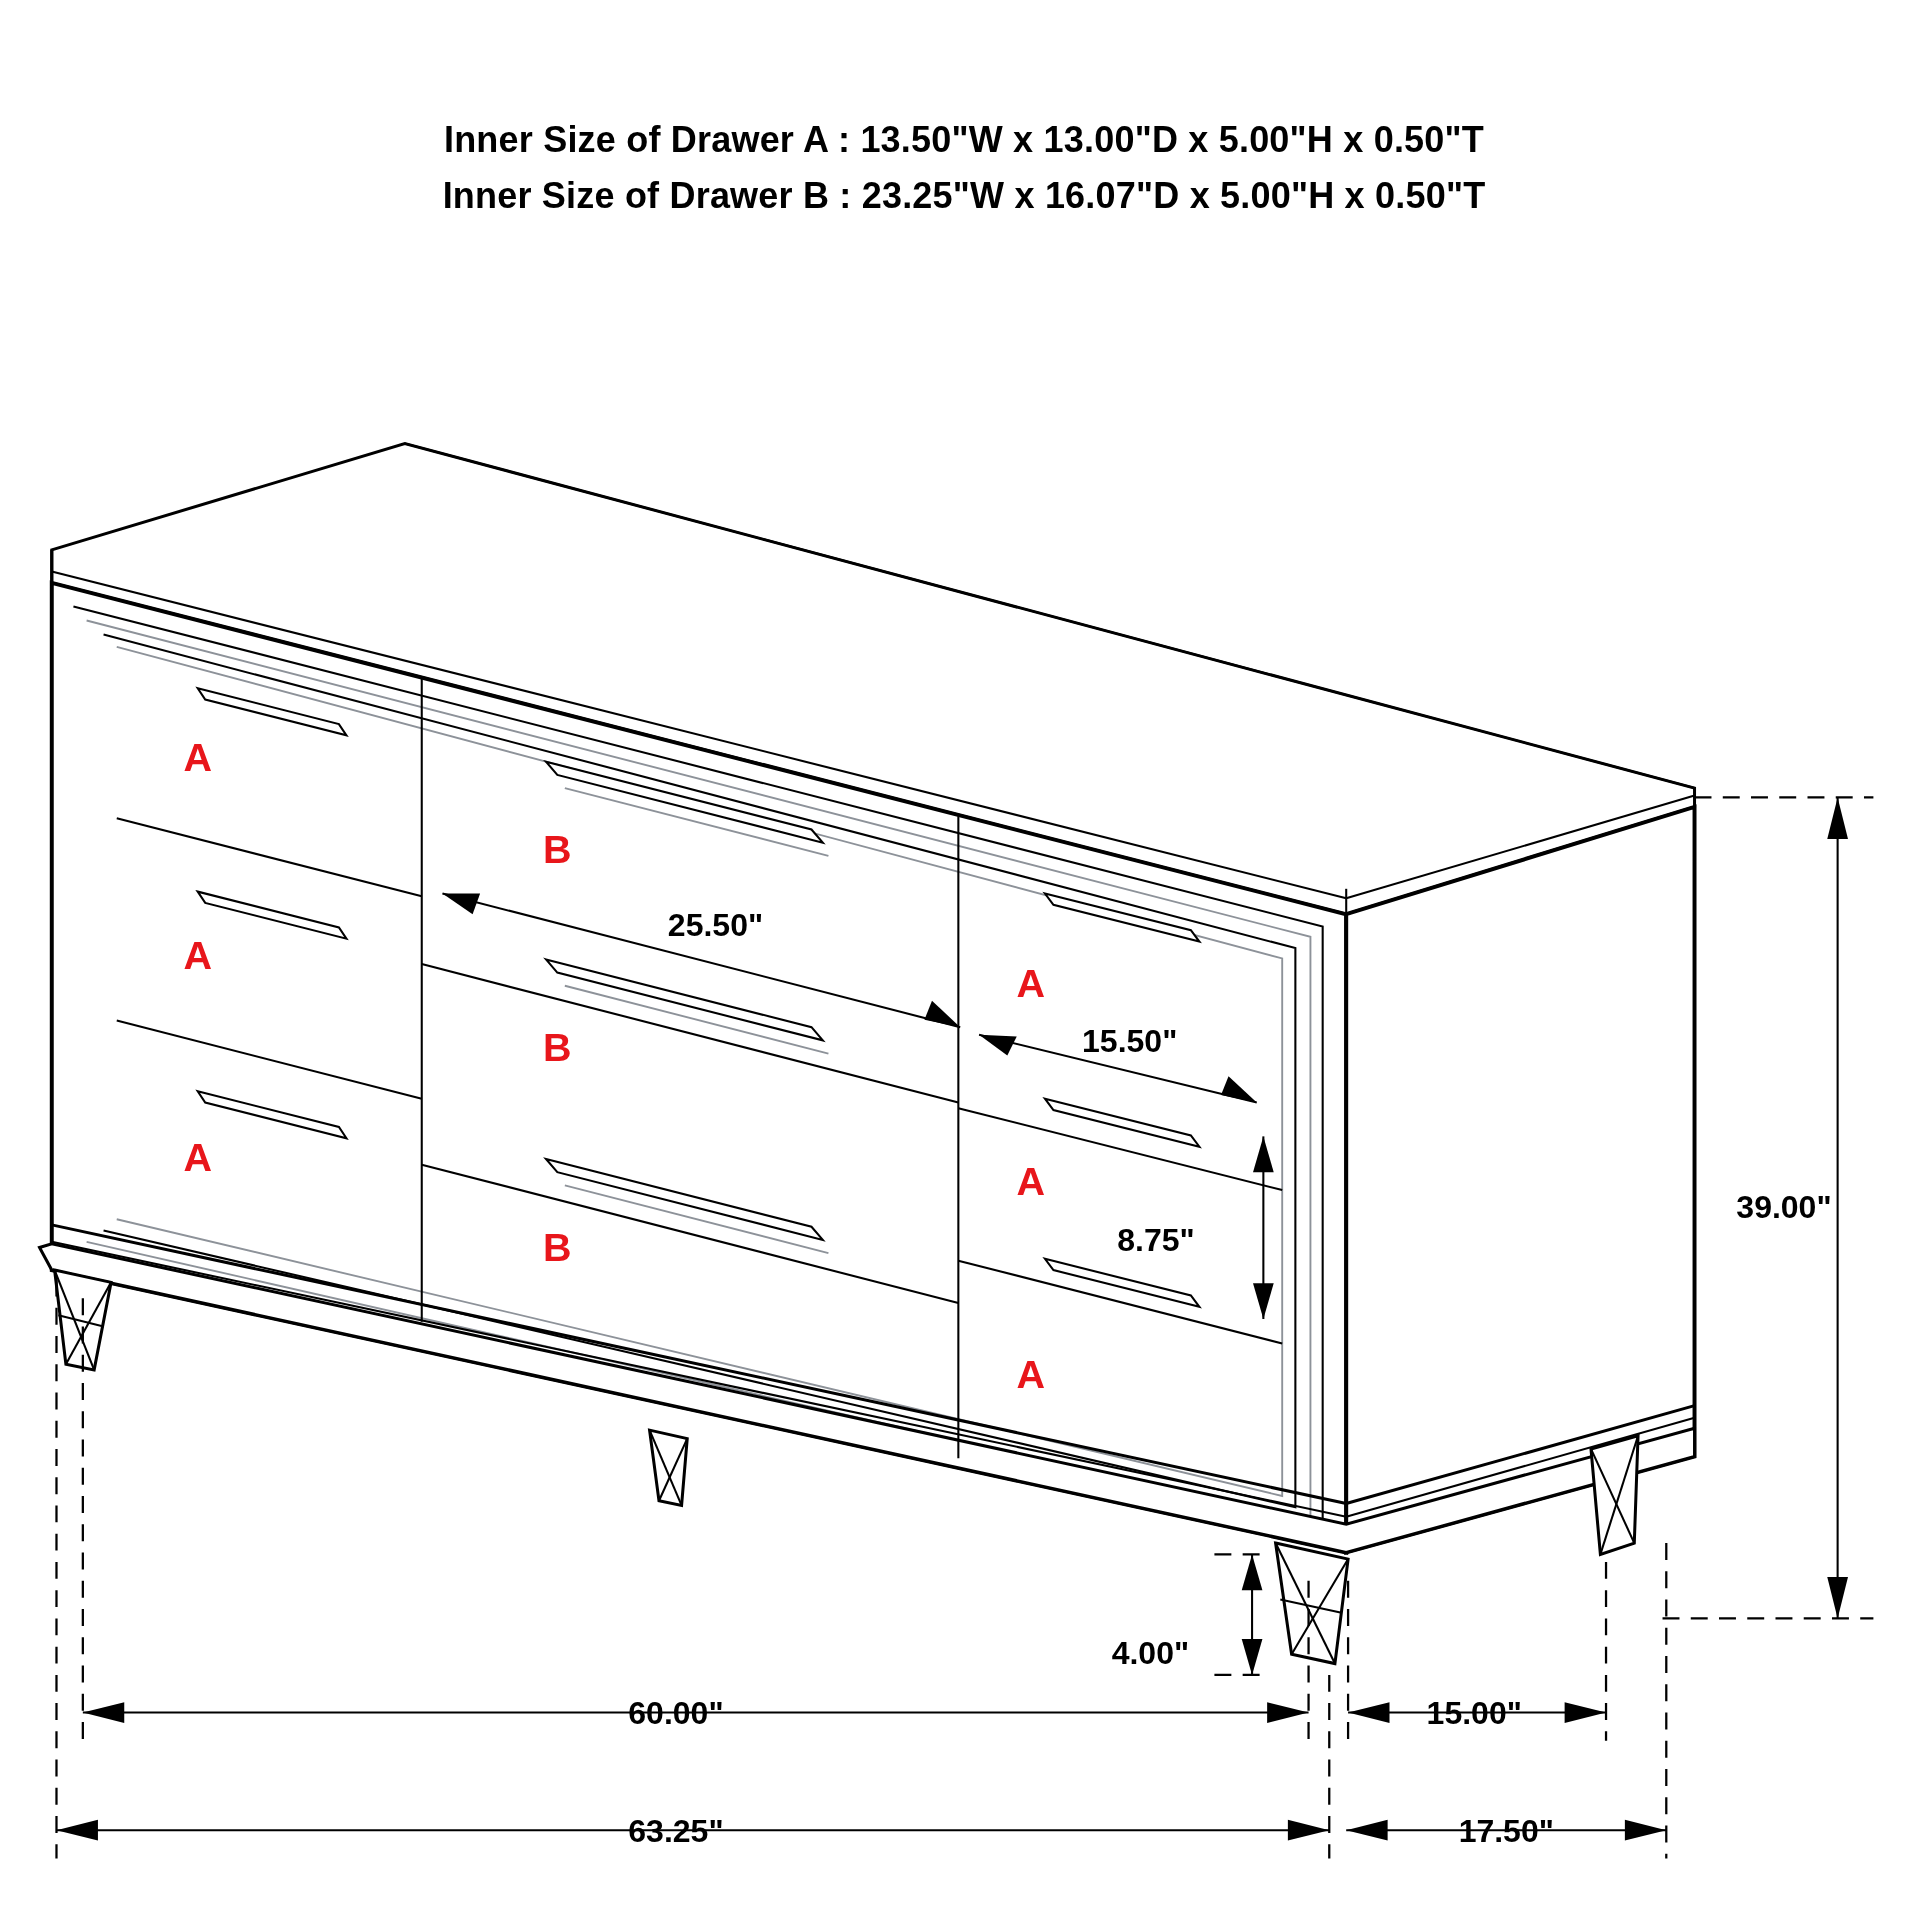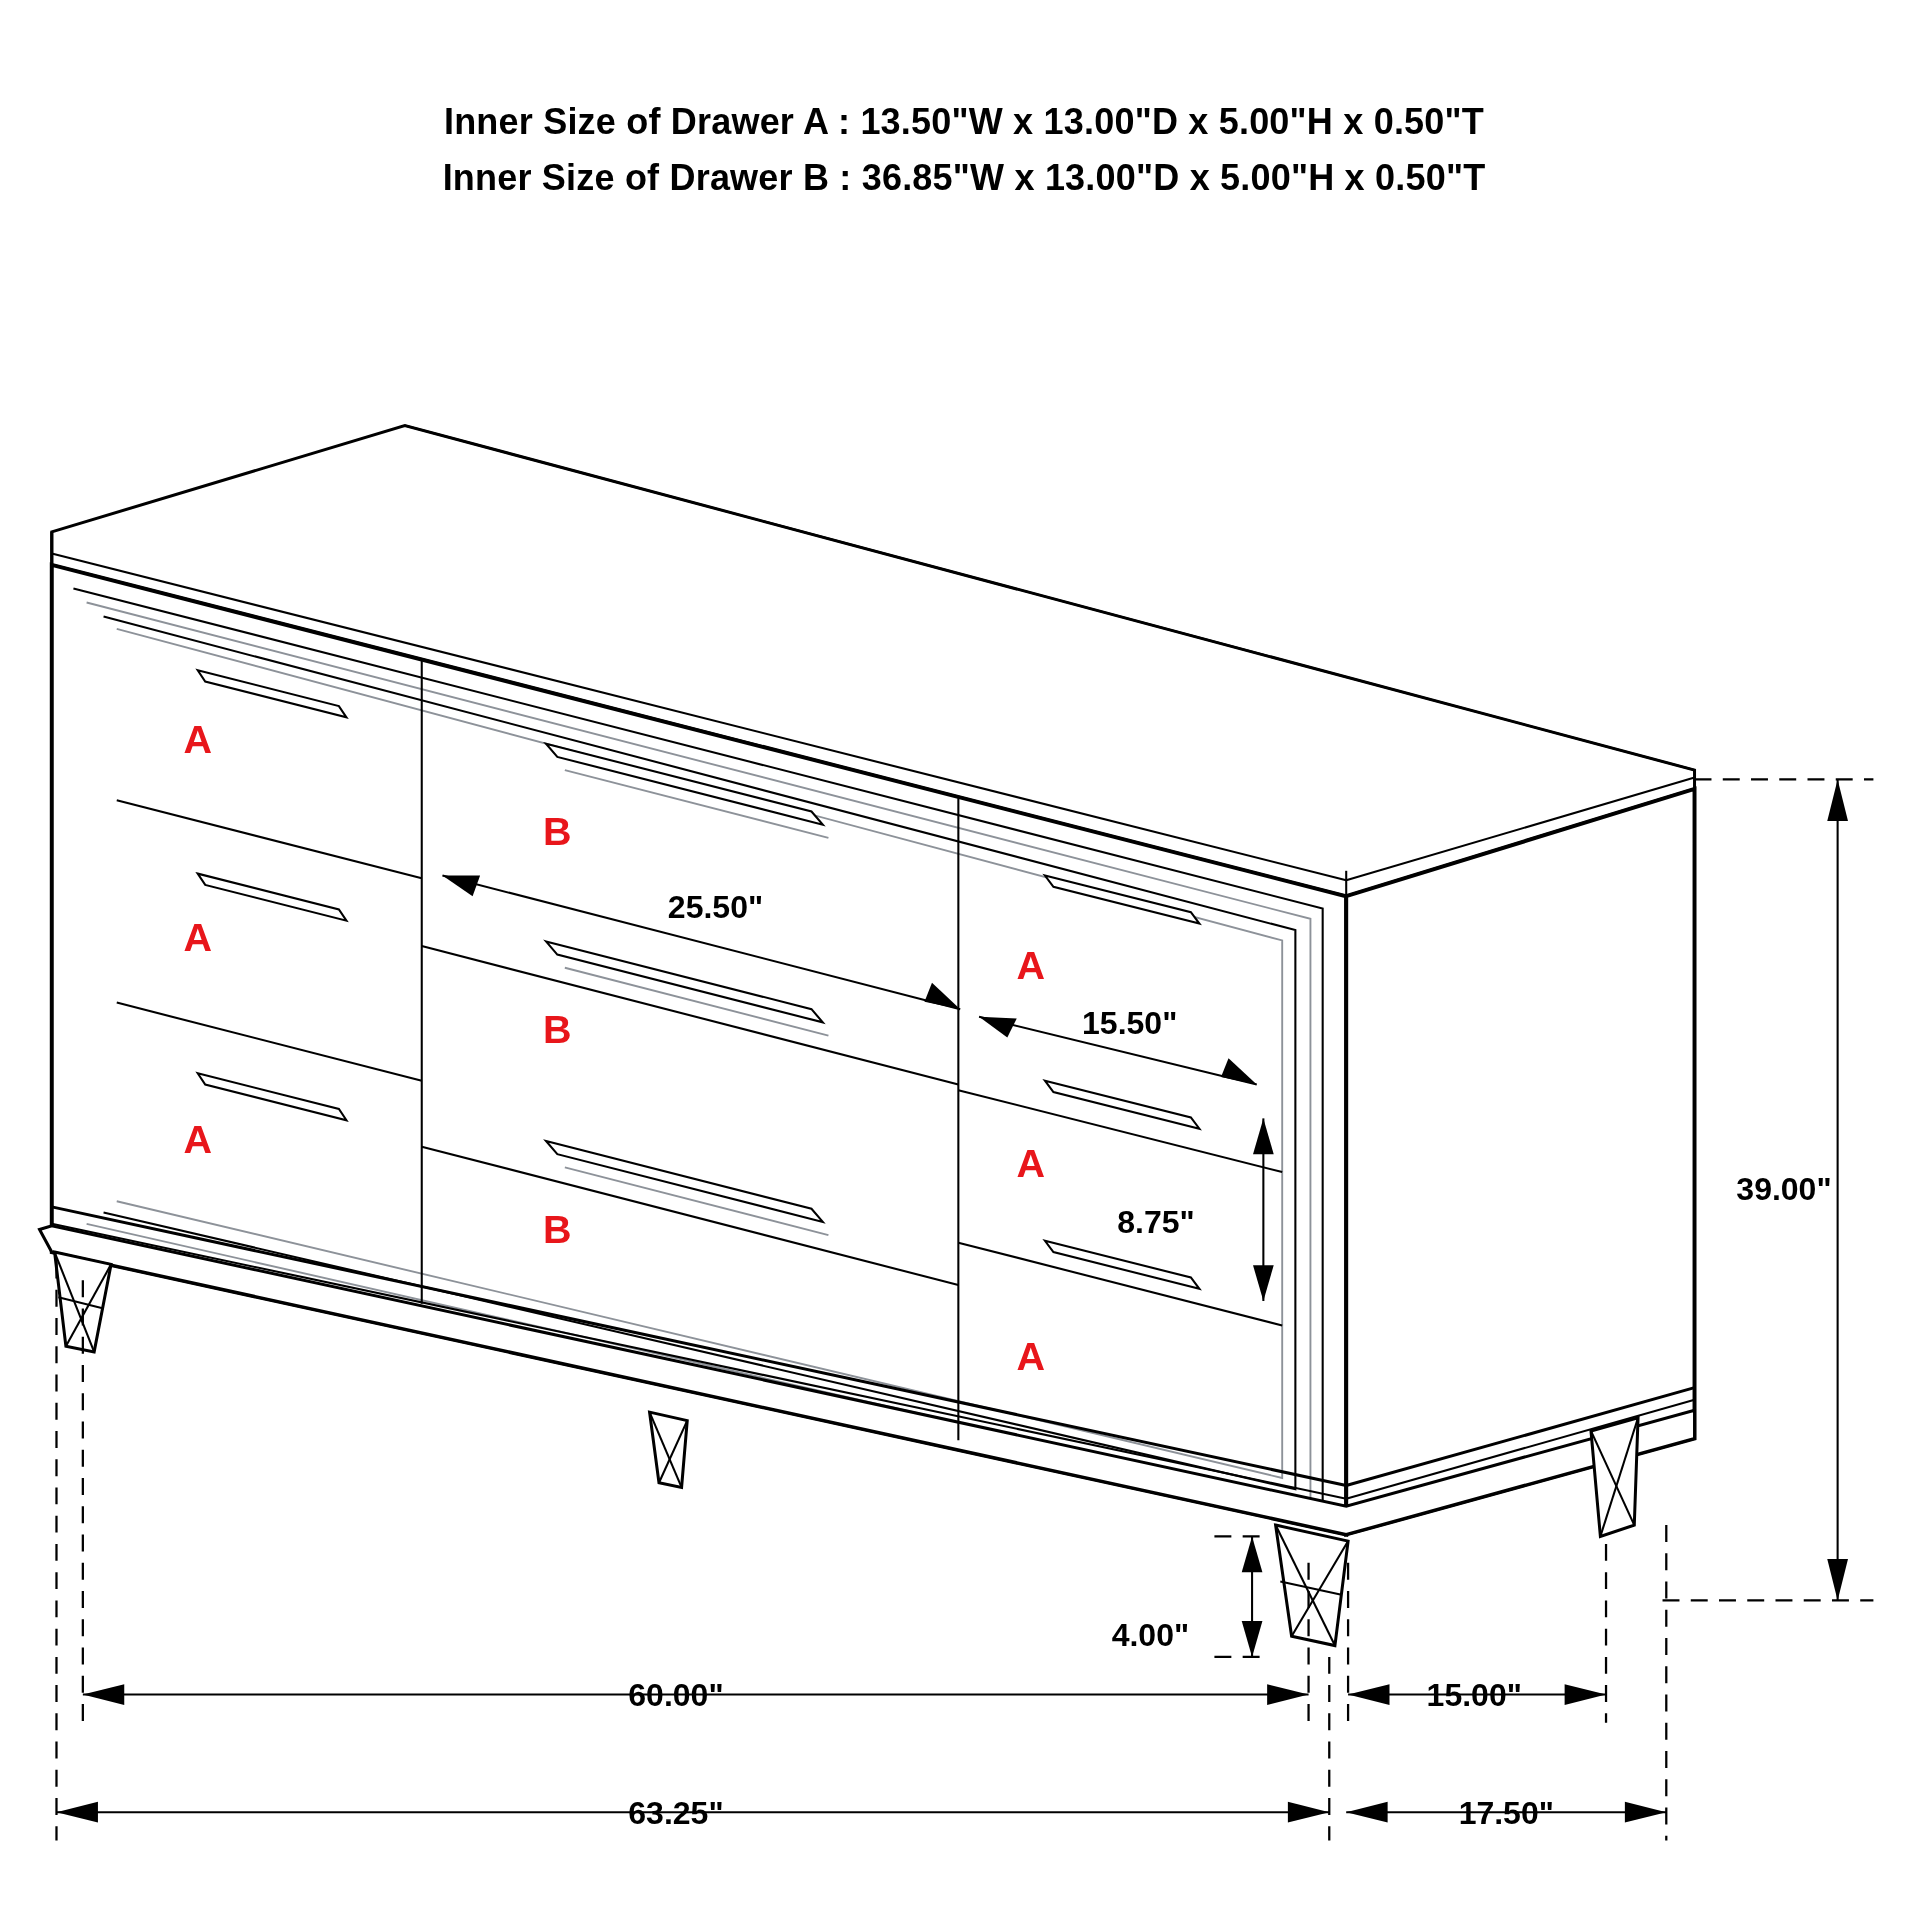--- a/index.html
+++ b/index.html
@@ -10,21 +10,21 @@
   body {
     width: 1928px;
     height: 1928px;
     font-family: "Liberation Sans", sans-serif;
     position: relative;
     overflow: hidden;
   }
   #diagram-root {
     position: absolute;
     left: 0;
-    top: 0;
+    top: 18px;
     width: 1928px;
     height: 1352px;
   }
   .spec-header {
     position: absolute;
     left: 0;
     top: 94px;
     width: 1928px;
     text-align: center;
   }
@@ -72,21 +72,21 @@
   .lt { stroke: #8d9299; stroke-width: 2; fill: none; }
   .face { fill: #ffffff; }
 </style>
 </head>
 <body>
 
 <div id="diagram-root">
 
   <div class="spec-header">
     <div class="spec-line">Inner Size of Drawer A : 13.50"W x 13.00"D x 5.00"H x 0.50"T</div>
-    <div class="spec-line">Inner Size of Drawer B : 36.85"W x 13.00"D x 5.00"H x 0.50"T</div>
+    <div class="spec-line">Inner Size of Drawer B : 23.25"W x 16.07"D x 5.00"H x 0.50"T</div>
   </div>
 
   <svg class="canvas" viewBox="0 0 2048 2048">
 
     <g>
       <polygon class="face ln med" points="55,565 430,452 1800,818 1800,838 1430,952 55,600"></polygon>
       <polyline class="ln med" points="55,565 55,600"></polyline>
       <polyline class="ln thin" points="430,452 1800,818"></polyline>
       <polyline class="ln thin" points="1430,952 1430,925"></polyline>
       <polyline class="ln thin" points="55,588 1430,935"></polyline>

